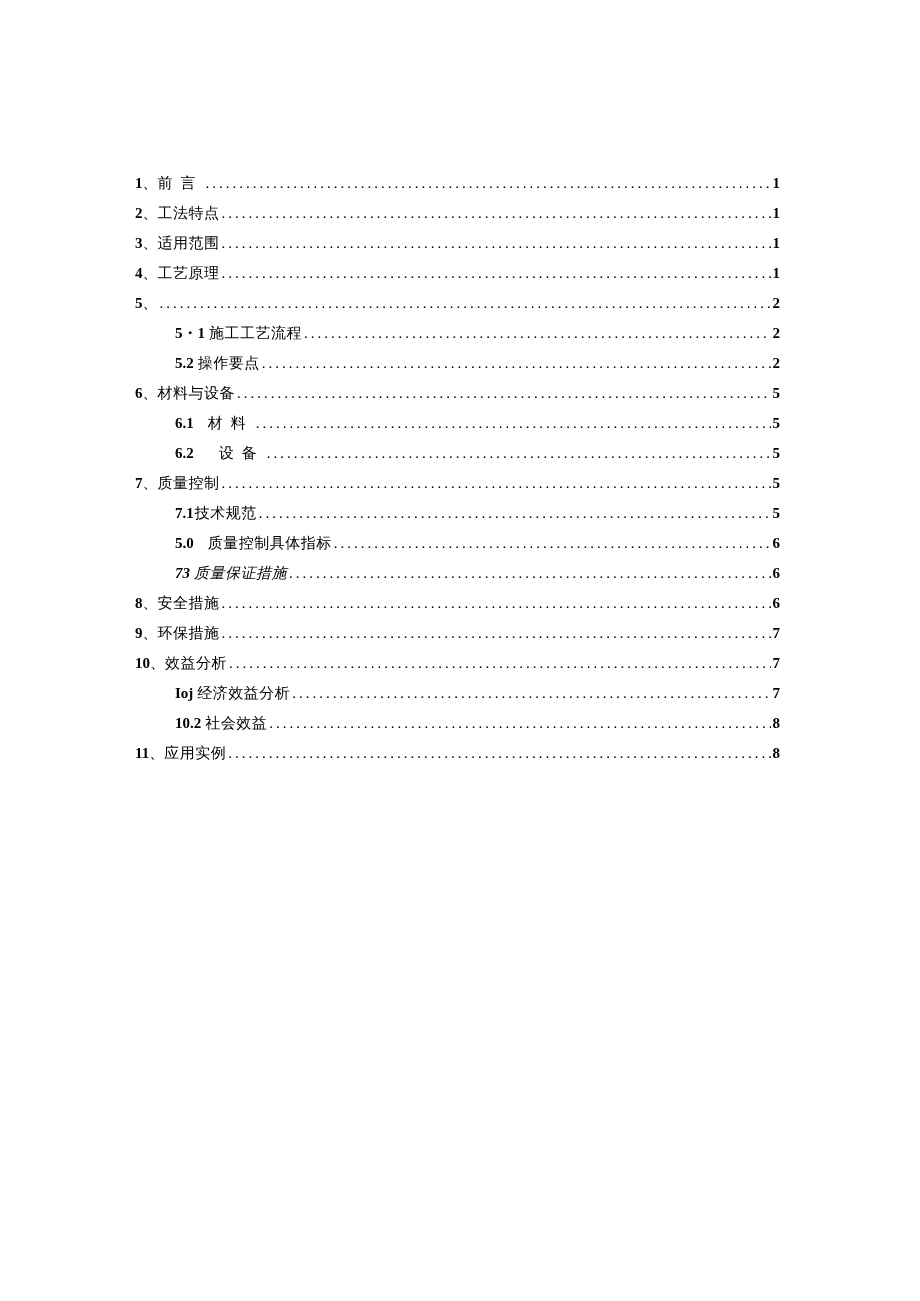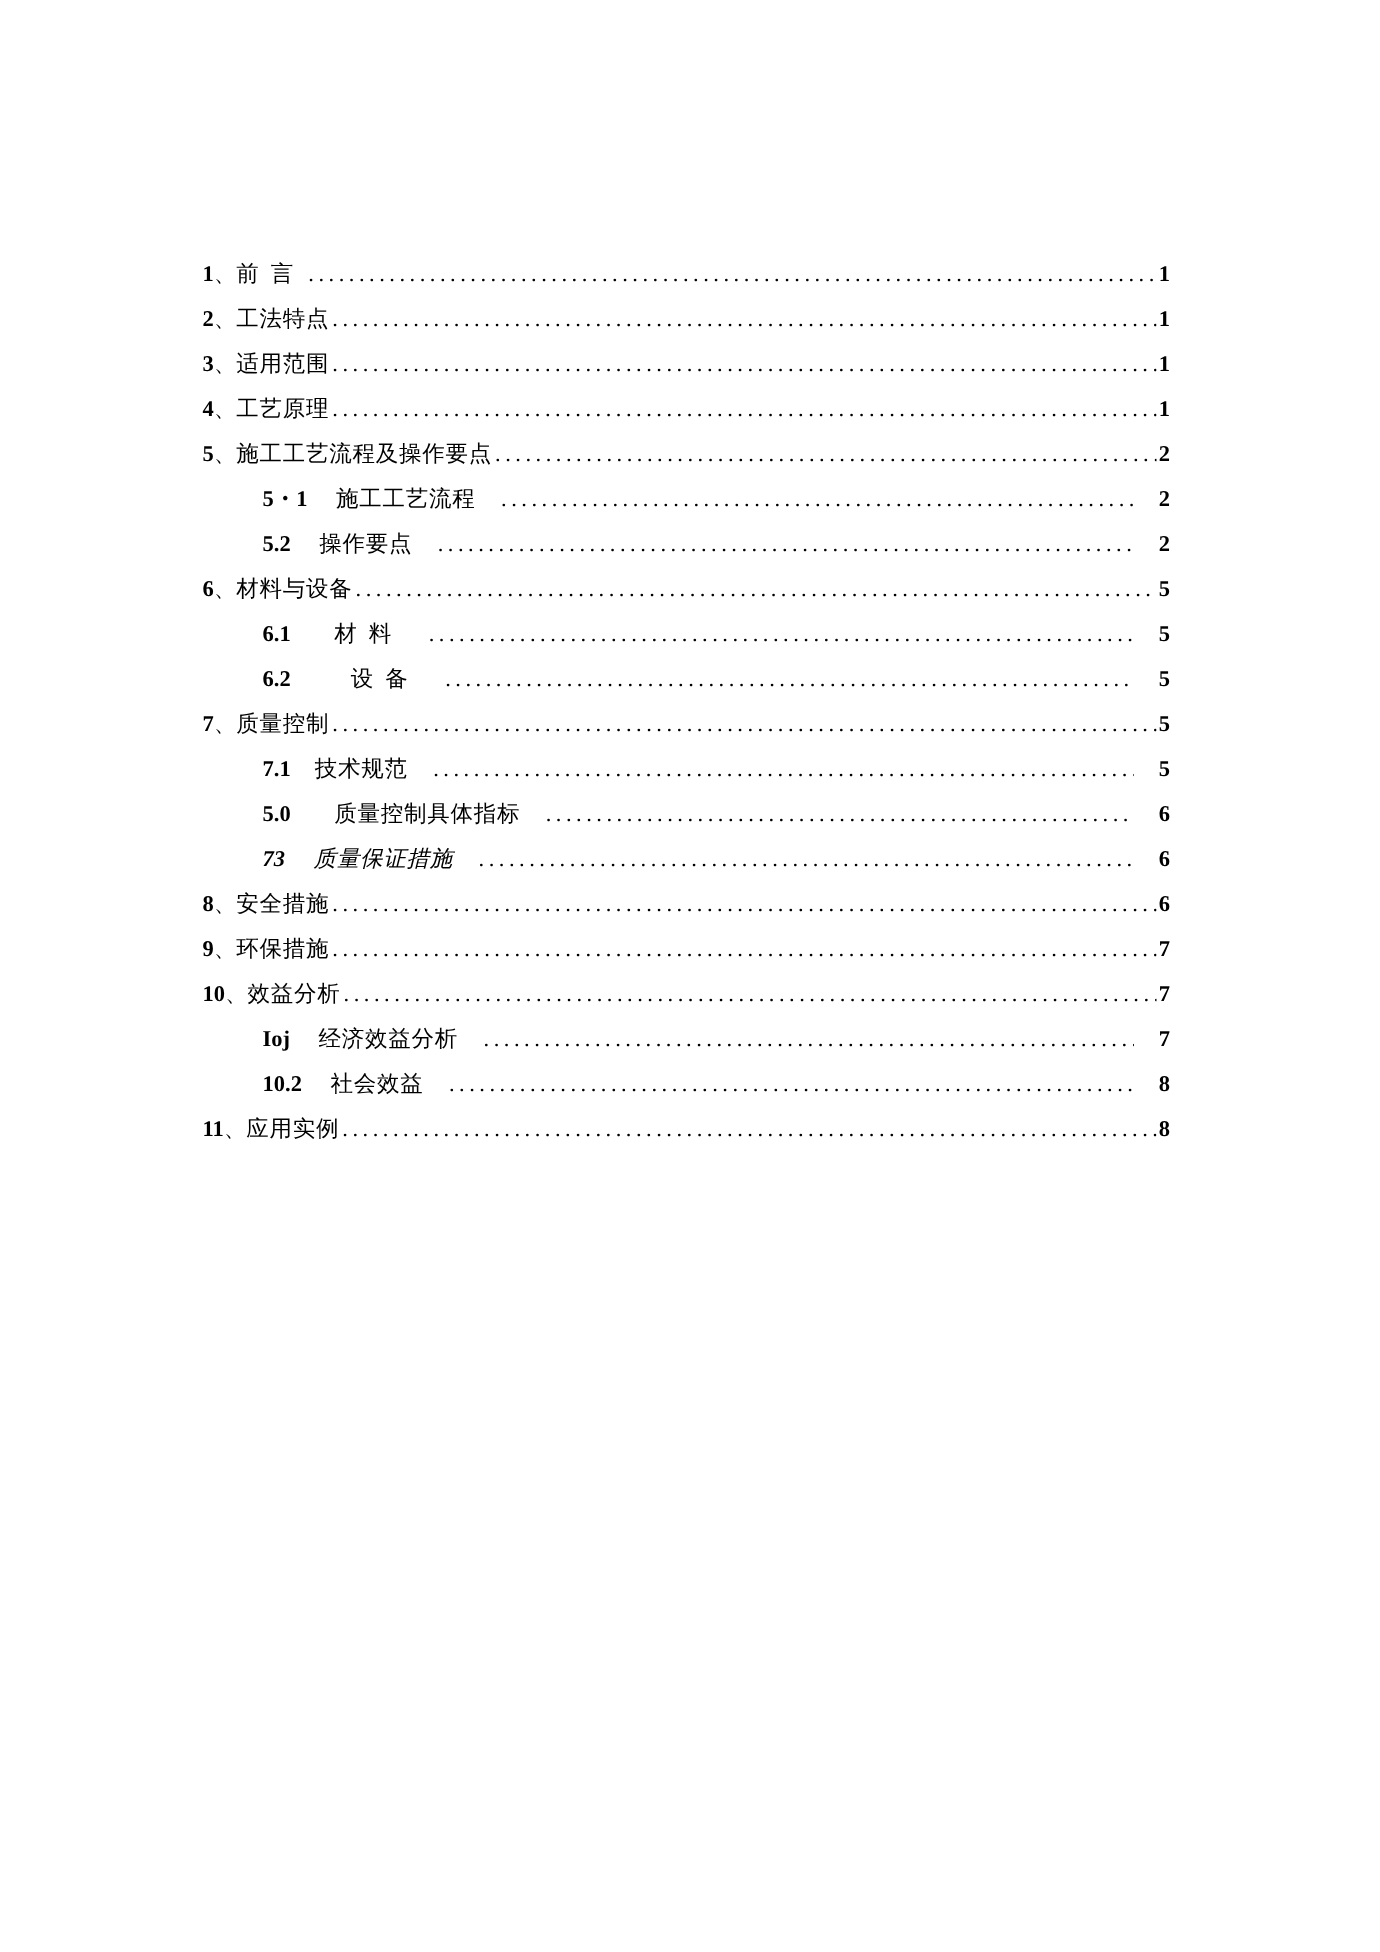--- a/index.html
+++ b/index.html
@@ -11,21 +11,21 @@
       font-size: 15px;
       color: #000;
       padding: 168px 140px 0 135px;
     }
     .toc-entry {
       display: flex;
       align-items: baseline;
       line-height: 2.0;
       white-space: nowrap;
     }
-    .toc-entry.indent { padding-left: 40px; gap: 15px; }
+    .toc-entry.indent { padding-left: 40px; }
     .toc-num {
       font-weight: bold;
       font-family: "Times New Roman", serif;
     }
     .toc-sep {
       font-family: "SimSun", serif;
     }
     .toc-title {
       font-family: Liberation Serif, serif;
       letter-spacing: 0.5px;
@@ -80,21 +80,20 @@
     <div class="toc-entry">
       <span class="toc-num">4</span>
       <span class="toc-sep">、</span>
       <span class="toc-title">工艺原理</span>
       <span class="leader"></span>
       <span class="toc-page">1</span>
     </div>
     <div class="toc-entry">
       <span class="toc-num">5</span>
       <span class="toc-sep">、</span>
-      <span class="toc-title">施工工艺流程及操作要点</span>
       <span class="leader"></span>
       <span class="toc-page">2</span>
     </div>
     <div class="toc-entry indent">
       <span class="toc-subnum">5・1</span>
       <span class="toc-title">施工工艺流程</span>
       <span class="leader"></span>
       <span class="toc-page">2</span>
     </div>
     <div class="toc-entry indent">

